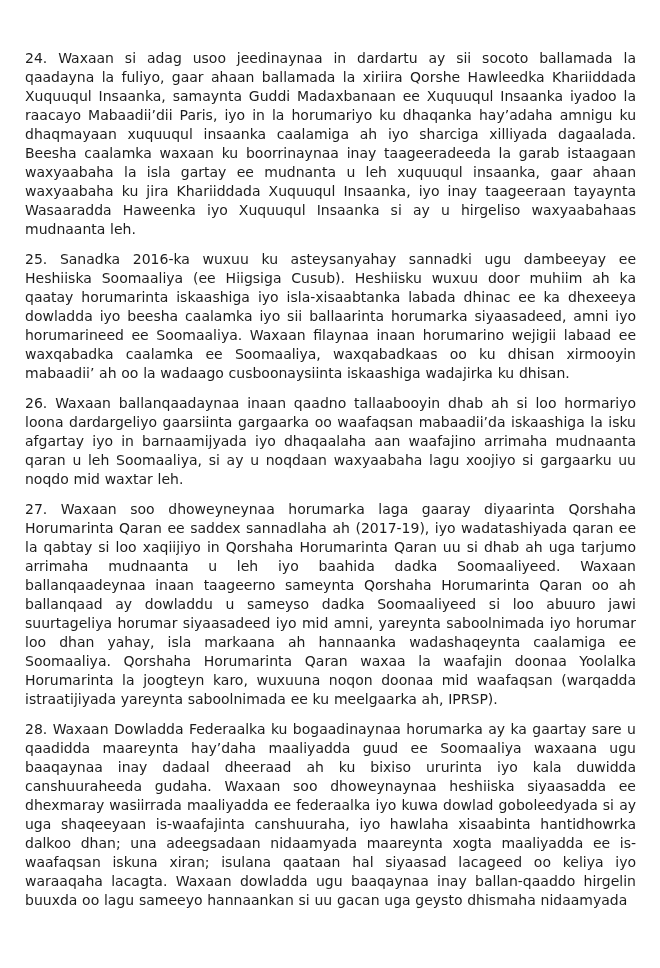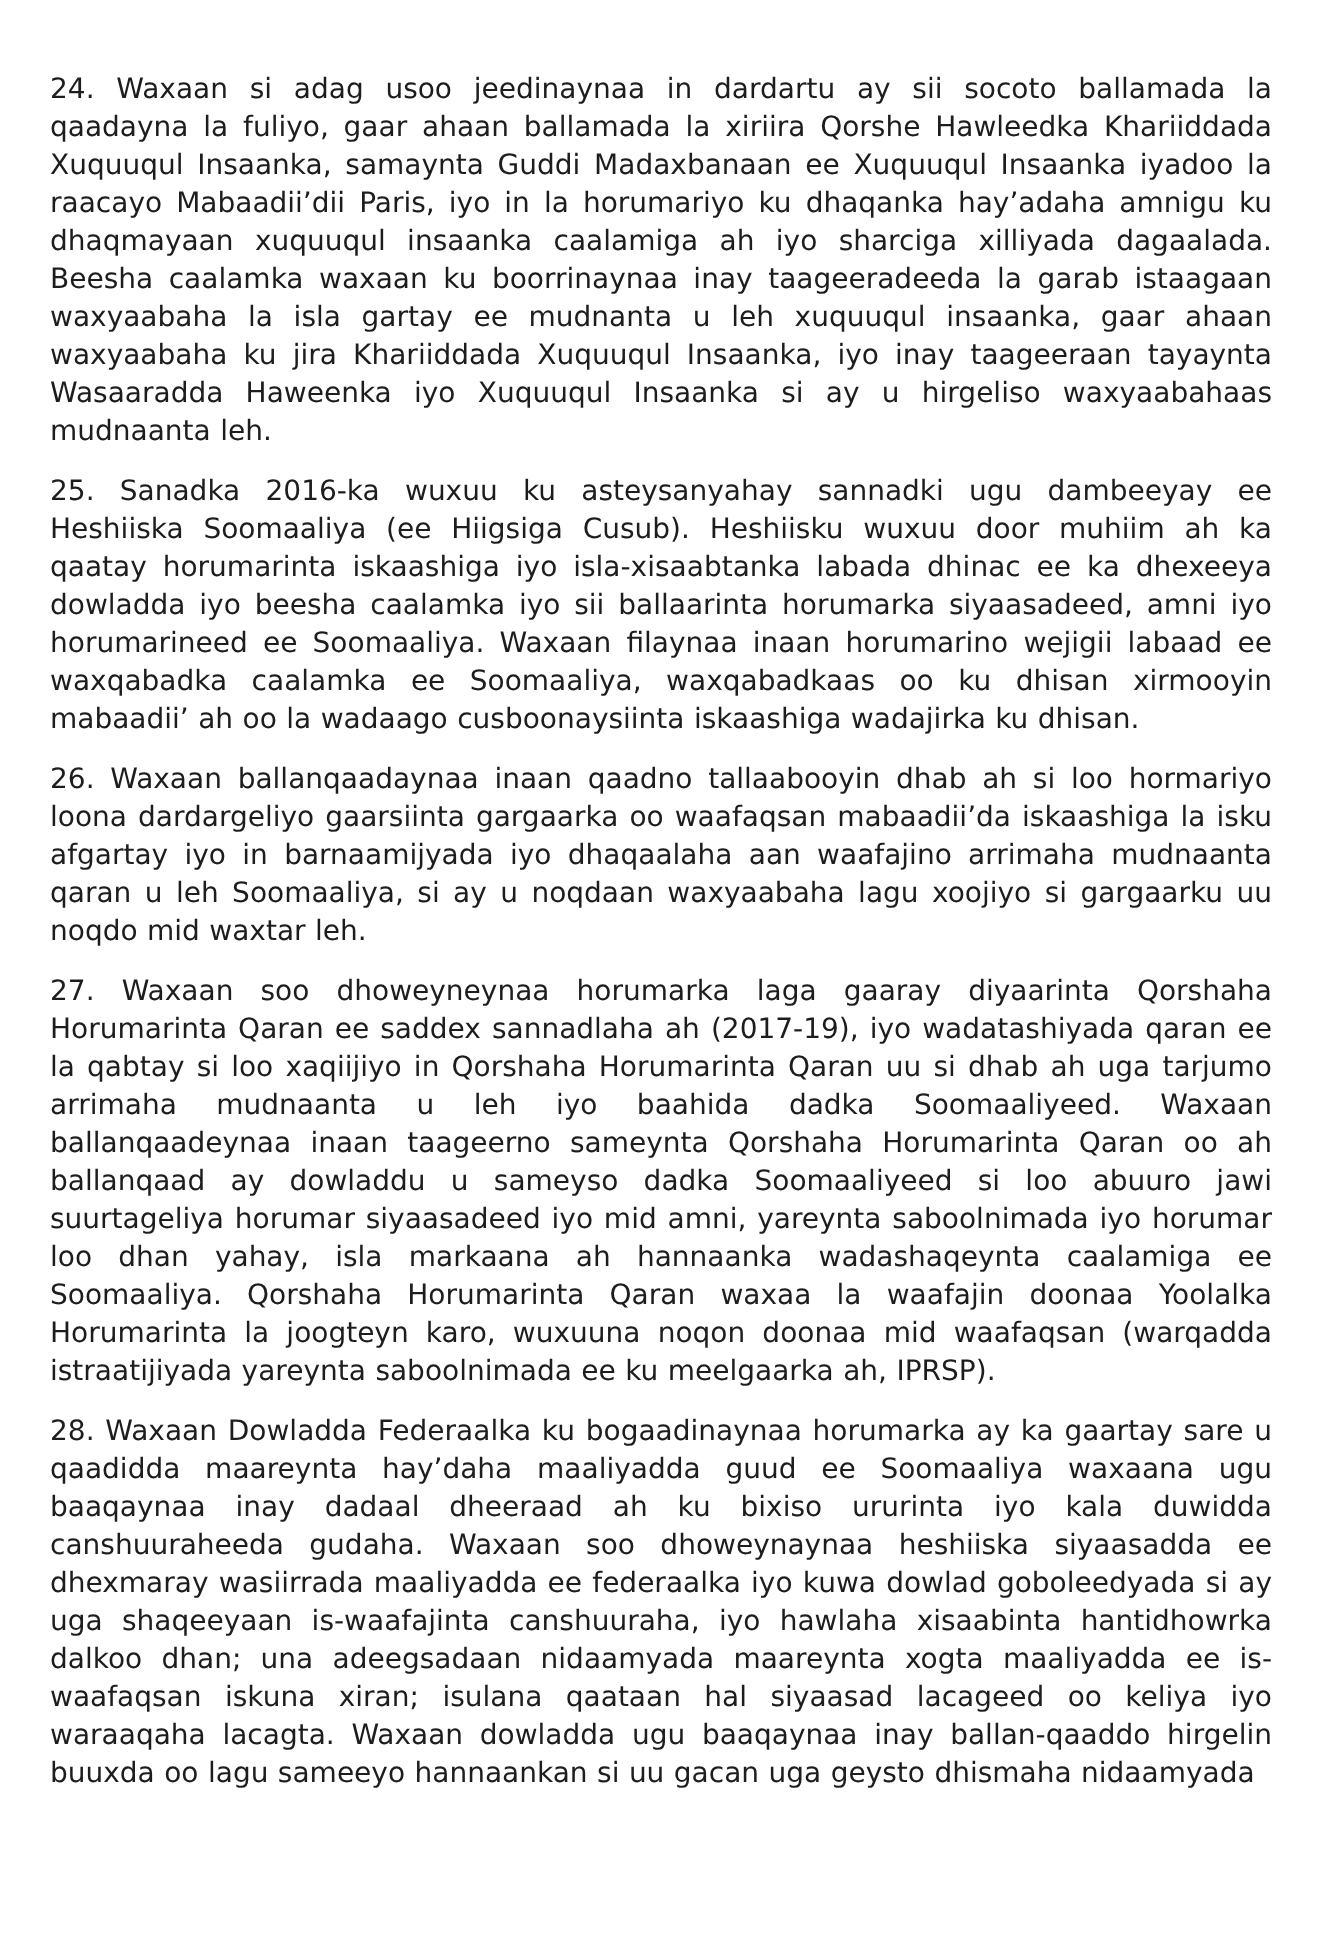--- a/index.html
+++ b/index.html
@@ -10,21 +10,21 @@
   body {
     width: 660px;
     height: 968px;
     overflow: hidden;
   }
   .page {
     box-sizing: border-box;
     width: 660px;
     height: 968px;
     background: #ffffff;
-    padding: 36px 24px 0 25px;
+    padding: 49px 24px 0 25px;
     font-family: "DejaVu Sans", "Liberation Sans", sans-serif;
     font-size: 14px;
     line-height: 19px;
     color: #1d1d1d;
     text-align: justify;
     -webkit-hyphens: none;
     hyphens: none;
   }
   .para {
     margin: 0 0 11px 0;

